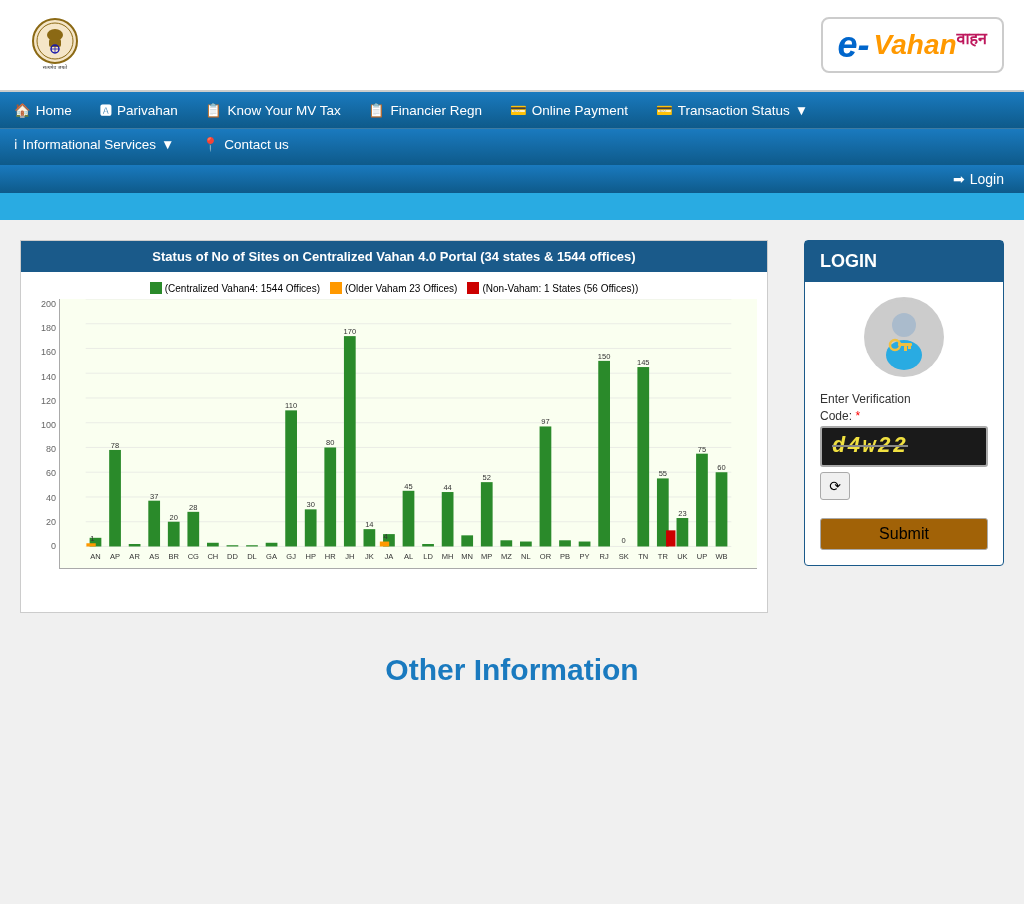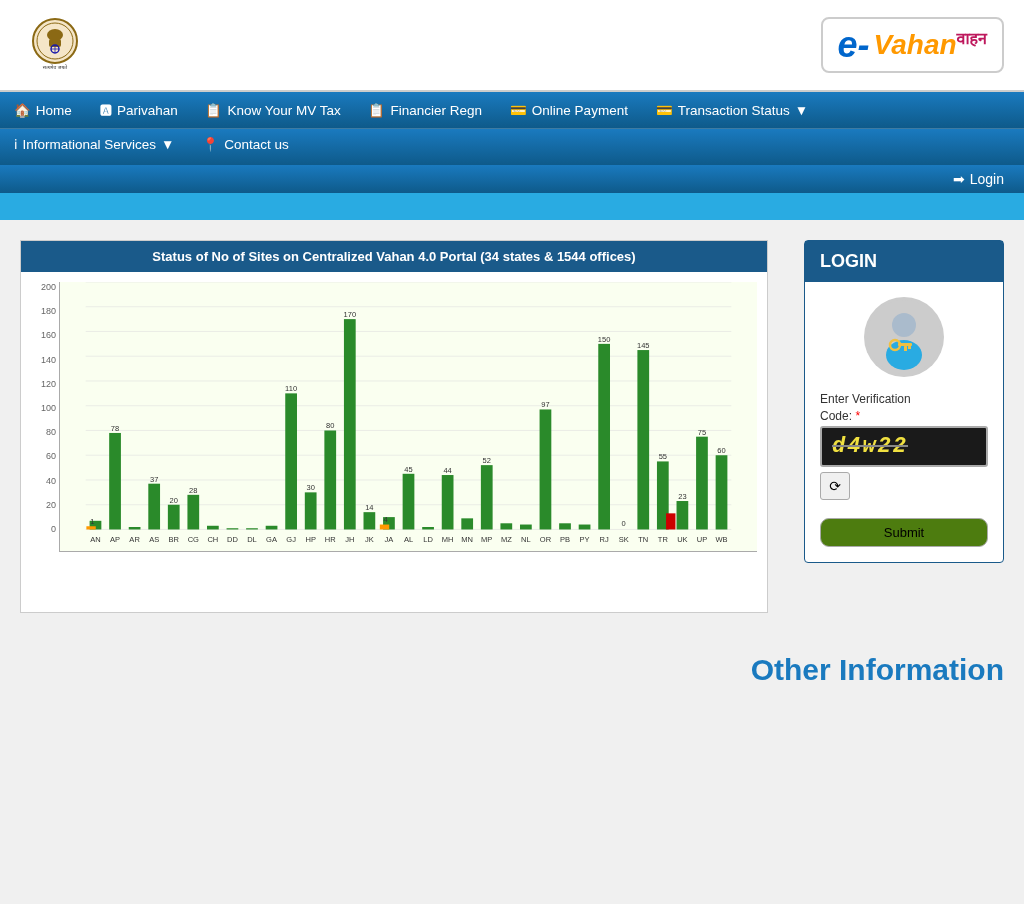--- a/index.html
+++ b/index.html
@@ -211,33 +211,33 @@
       width: 30px;
       height: 28px;
       cursor: pointer;
       font-size: 14px;
       display: flex;
       align-items: center;
       justify-content: center;
       margin-top: 5px;
     }
     .submit-btn {
-      background: #4d7c0f;
+      background: #a16207;
       border: 1px solid #aaa;
-      border-radius: 9px;
+      border-radius: 3px;
       padding: 6px 20px;
       cursor: pointer;
-      font-size: 13px;
+      font-size: 16px;
       margin-top: 8px;
       width: 100%;
     }
 
     
     .other-info {
-      text-align: right;
+      text-align: center;
       padding: 20px;
       font-size: 20px;
       font-weight: bold;
       color: #1a7abf;
     }
 
     
     .govt-seal {
       width: 65px;
       height: 65px;
@@ -328,20 +328,34 @@
 <div class="ticker">
   <div class="ticker-inner">VAHAN is the flagship e-Governance application under National Tr...</div>
 </div>
 
 <div class="main-content">
 
   <div class="chart-section">
     <div class="chart-title">Status of No of Sites on Centralized Vahan 4.0 Portal (34 states &amp; 1544 offices)</div>
     <div class="chart-area">
 
+      <div class="chart-legend">
+        <div class="legend-item">
+          <span class="legend-dot" style="background:#2a8a2a;"></span>
+          <span>(Centralized Vahan4: 1544 Offices)</span>
+        </div>
+        <div class="legend-item">
+          <span class="legend-dot" style="background:#f90;"></span>
+          <span>(Older Vaham 23 Offices)</span>
+        </div>
+        <div class="legend-item">
+          <span class="legend-dot" style="background:#cc0000;"></span>
+          <span>(Non-Vaham: 1 States (56 Offices))</span>
+        </div>
+      </div>
 
       <div style="display:flex;height:270px;position:relative;">
 
         <div style="display:flex;flex-direction:column-reverse;justify-content:space-between;font-size:9px;color:#666;width:28px;text-align:right;padding-right:3px;padding-bottom:18px;">
           <span>0</span>
           <span>20</span>
           <span>40</span>
           <span>60</span>
           <span>80</span>
           <span>100</span>

